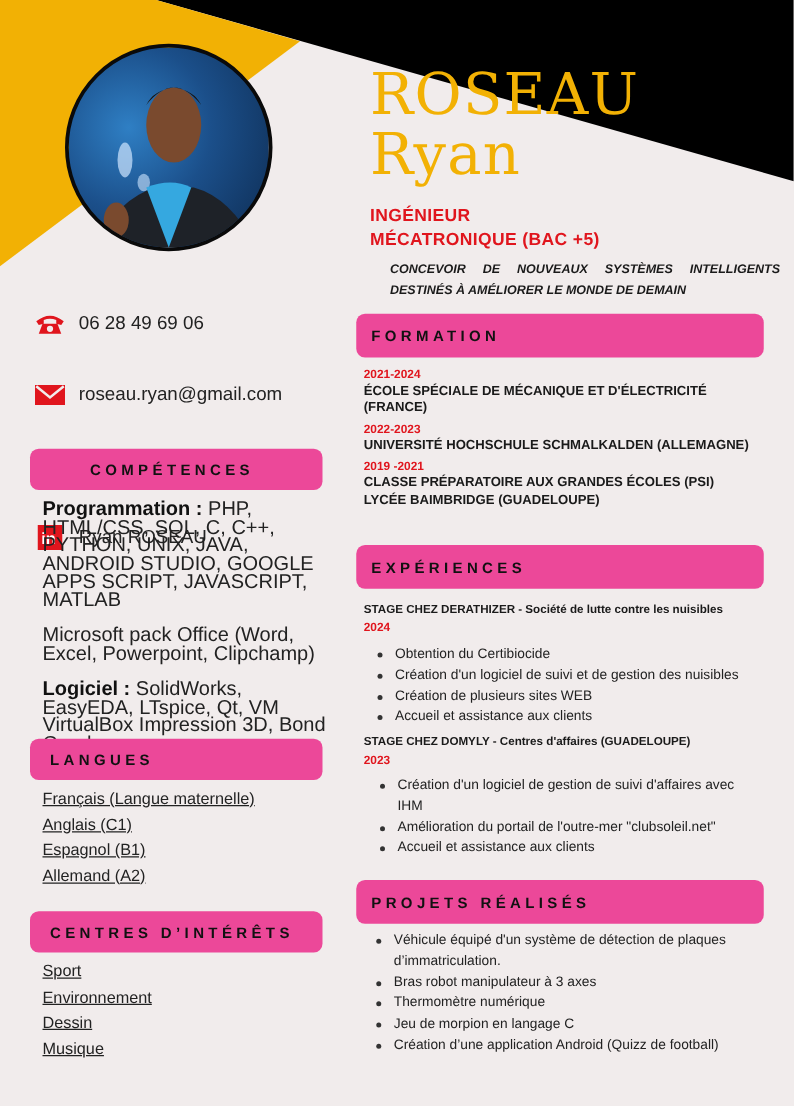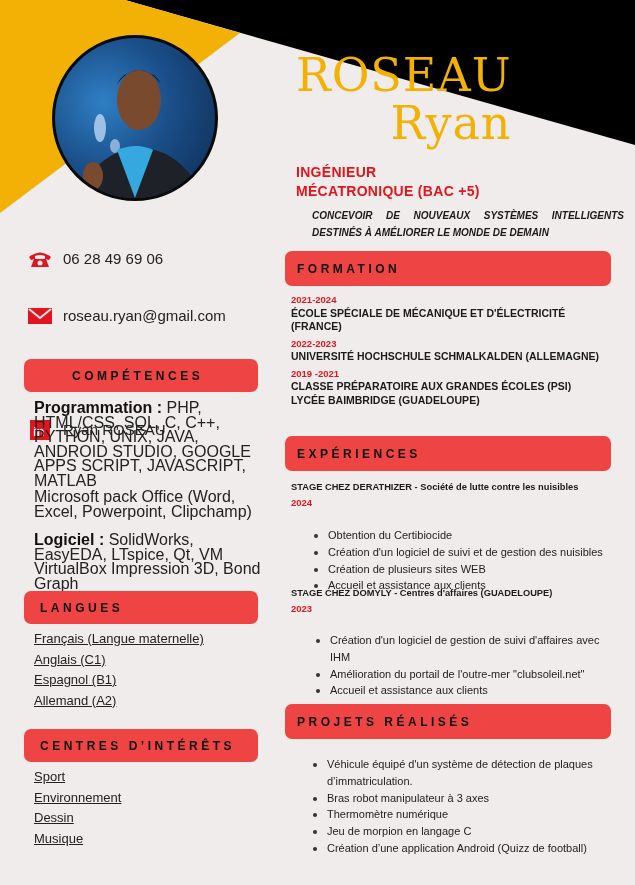--- a/index.html
+++ b/index.html
@@ -14,52 +14,52 @@
       position: absolute; left: 52px; top: 35px; width: 160px; height: 160px;
       border-radius: 50%; border: 3px solid #0a0a0a; overflow: hidden;
       background: radial-gradient(circle at 30% 40%, #2f7fc4 0%, #1b4f8a 45%, #0d2a4f 100%);
     }
     .name {
       position: absolute; left: 296px; top: 52px;
       font-family: "DejaVu Serif", serif; color: #f2b104;
       font-size: 46px; line-height: 46px; letter-spacing: 1px;
     }
     .name .first { display: block; }
-    .name .last { display: block; margin-top: 2px; text-align: right; }
+    .name .last { display: block; margin-top: 2px; }
     .title {
       position: absolute; left: 296px; top: 163px;
       color: #e0151d; font-weight: bold; font-size: 14px; line-height: 19px; letter-spacing: 0.3px;
     }
     .tagline {
       position: absolute; left: 312px; top: 207px; width: 312px;
       font-weight: bold; font-size: 10px; line-height: 17px; text-align: justify;
       text-align-last: left;
       font-style: italic;
     }
     .contacts { position: absolute; left: 28px; top: 218px; }
     .contact { display: flex; align-items: center; height: 33px; margin-top: 24px; }
     .contact .ic { width: 24px; height: 22px; display: flex; align-items: center; justify-content: center; margin-right: 11px; }
     .contact .txt { font-size: 15px; color: #222; }
     .hdr {
-      position: absolute; background: #ef4444; border-radius: 7px;
+      position: absolute; background: #ec4899; border-radius: 7px;
       font-weight: bold; font-size: 12px; letter-spacing: 3.5px; color: #111;
       display: flex; align-items: center; padding-left: 16px; box-sizing: border-box;
     }
     .hdr.left { left: 24px; width: 234px; height: 33px; }
     .hdr.right { left: 285px; width: 326px; height: 35px; padding-left: 12px; }
     .block { position: absolute; font-size: 16px; line-height: 14.5px; color: #222; }
     .block b { color: #111; }
     .list-plain { position: absolute; left: 34px; font-size: 13px; color: #222; text-decoration: underline; }
     .list-plain div { height: 20.5px; }
     .edu { position: absolute; left: 291px; width: 320px; font-size: 10.5px; line-height: 13.5px; font-weight: bold; }
     .edu .yr { color: #e0151d; font-size: 9.5px; }
     .edu .item { margin-bottom: 3px; }
     .exp-head { position: absolute; left: 291px; font-weight: bold; font-size: 9.3px; line-height: 13px; }
     .exp-year { position: absolute; left: 291px; font-weight: bold; font-size: 9.5px; color: #e0151d; }
-    ul.bul { position: absolute; margin: 12px; padding: 0; list-style: none; font-size: 11px; color: #222; }
+    ul.bul { position: absolute; margin: 0; padding: 0; list-style: none; font-size: 11px; color: #222; }
     ul.bul li { position: relative; padding-left: 20px; line-height: 16.8px; }
     ul.bul li::before { content: ""; position: absolute; left: 6px; top: 7px; width: 4px; height: 4px; border-radius: 50%; background: #333; }
   </style>
 </head>
 <body>
 
 <svg class="bg" viewBox="0 0 635 885" width="635" height="885">
   <polygon points="125,0 635,0 635,145" fill="#000000"></polygon>
   <polygon points="0,0 125,0 240,33 0,213" fill="#f2b104"></polygon>
 </svg>
@@ -125,21 +125,21 @@
           <text x="3" y="15.5" font-family="Liberation Sans, sans-serif" font-weight="bold" font-size="13" fill="#ffffff">in</text>
         </svg>
     </span>
     <span class="txt">Ryan ROSEAU</span>
   </div>
 </div>
 
 <div class="hdr left" style="top:359px;padding-left:48px;">COMPÉTENCES</div>
 <div class="block" style="left:34px; top:401px; width:228px;">
   <div><b>Programmation :</b><span> PHP, HTML/CSS, SQL, C, C++, PYTHON, UNIX, JAVA, ANDROID STUDIO, GOOGLE APPS SCRIPT, JAVASCRIPT, MATLAB</span></div>
-  <div style="margin-top:2px;">Microsoft pack Office (Word, Excel, Powerpoint, Clipchamp)</div>
+  <div style="margin-top:14px;">Microsoft pack Office (Word, Excel, Powerpoint, Clipchamp)</div>
   <div style="margin-top:14px;"><b>Logiciel :</b><span> SolidWorks, EasyEDA, LTspice, Qt, VM VirtualBox Impression 3D, Bond Graph</span></div>
 </div>
 
 <div class="hdr left" style="top:591px;">LANGUES</div>
 <div class="list-plain" style="top:631px;">
   <div>Français (Langue maternelle)</div>
   <div>Anglais (C1)</div>
   <div>Espagnol (B1)</div>
   <div>Allemand (A2)</div>
 </div>

